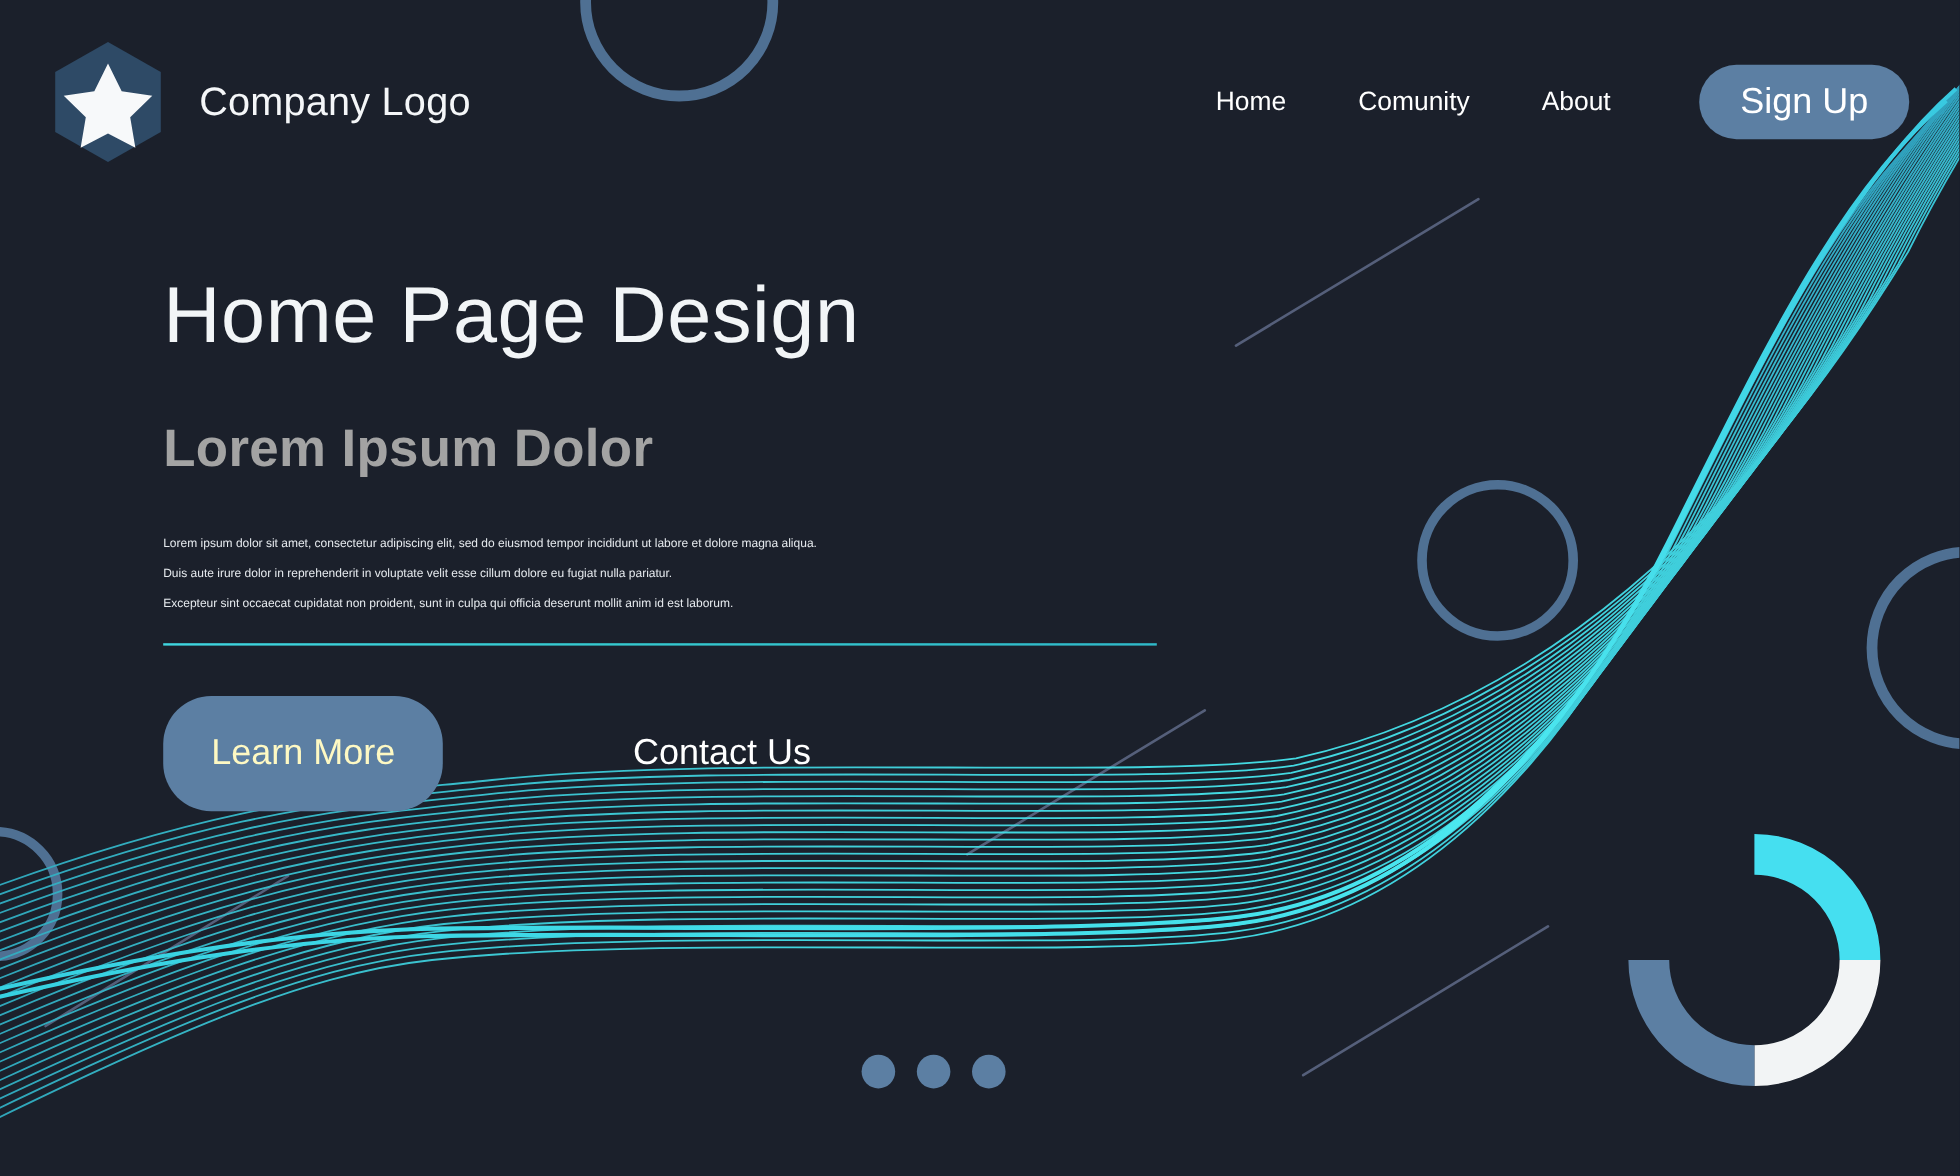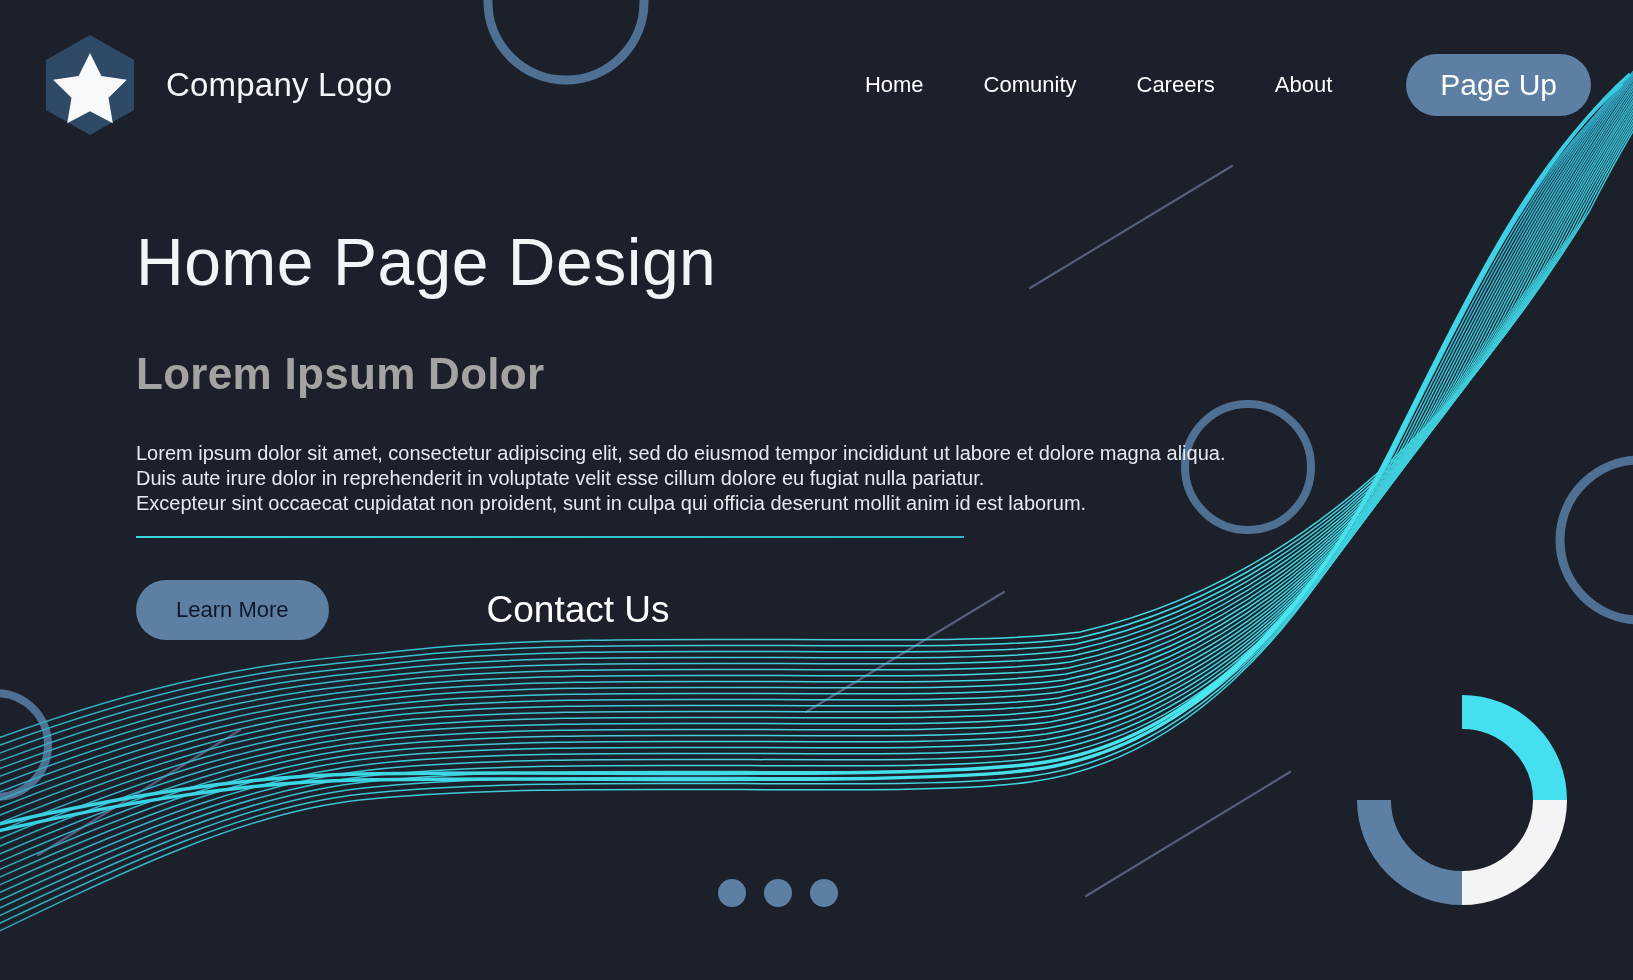--- a/index.html
+++ b/index.html
@@ -104,50 +104,50 @@
     font-weight: bold;
     color: #a3a3a3;
     margin-top: 52px;
     letter-spacing: 0.3px;
   }
   #hero-paragraph {
     margin-top: 42px;
     width: 840px;
   }
   .para-line {
-    font-size: 20px;
+    font-size: 10px;
     color: #e6eaee;
     line-height: 25px;
     white-space: nowrap;
   }
   #hero-divider {
     margin-top: 20px;
     width: 828px;
     height: 2px;
     background: linear-gradient(90deg, #3fd6e0 0%, #35c9cf 45%, #2fb9c9 100%);
   }
   #cta-row {
     margin-top: 42px;
     display: flex;
     align-items: center;
   }
   #learn-more-button {
     background: #5c7fa3;
-    color: #0f172a;
-    font-size: 22px;
+    color: #fef9c3;
+    font-size: 30px;
     border: none;
     border-radius: 40px;
-    padding: 17px 40px;
+    padding: 31px 40px;
     font-family: "Liberation Sans", sans-serif;
     cursor: pointer;
     white-space: nowrap;
   }
   #contact-us-link {
     margin-left: 158px;
-    font-size: 37px;
+    font-size: 30px;
     color: #ffffff;
     text-decoration: none;
     white-space: nowrap;
     cursor: pointer;
   }
 
   
   #pagination-dots {
     position: absolute;
     left: 718px;
@@ -255,23 +255,22 @@
           <polygon points="48,2 92,27 92,77 48,102 4,77 4,27" fill="#2e4a66"></polygon>
           <polygon fill="#f7f9fa" points="48,20 59.4,43.1 84.9,46.8 66.5,64.8 70.8,90.2 48,78.2 25.2,90.2 29.5,64.8 11.1,46.8 36.6,43.1"></polygon>
         </svg>
       </div>
       <span id="logo-text">Company Logo</span>
     </div>
 
     <nav id="nav">
       <a class="nav-link" href="#">Home</a>
       <a class="nav-link" href="#">Comunity</a>
-      <a class="nav-link" href="#">Careers</a>
       <a class="nav-link" href="#">About</a>
-      <button id="signup-button">Page Up</button>
+      <button id="signup-button">Sign Up</button>
     </nav>
   </div>
 
   <div id="hero">
     <h1 id="hero-title">Home Page Design</h1>
     <h2 id="hero-subtitle">Lorem Ipsum Dolor</h2>
 
     <div id="hero-paragraph">
       <div class="para-line">Lorem ipsum dolor sit amet, consectetur adipiscing elit, sed do eiusmod tempor incididunt ut labore et dolore magna aliqua.</div>
       <div class="para-line">Duis aute irure dolor in reprehenderit in voluptate velit esse cillum dolore eu fugiat nulla pariatur.</div>

